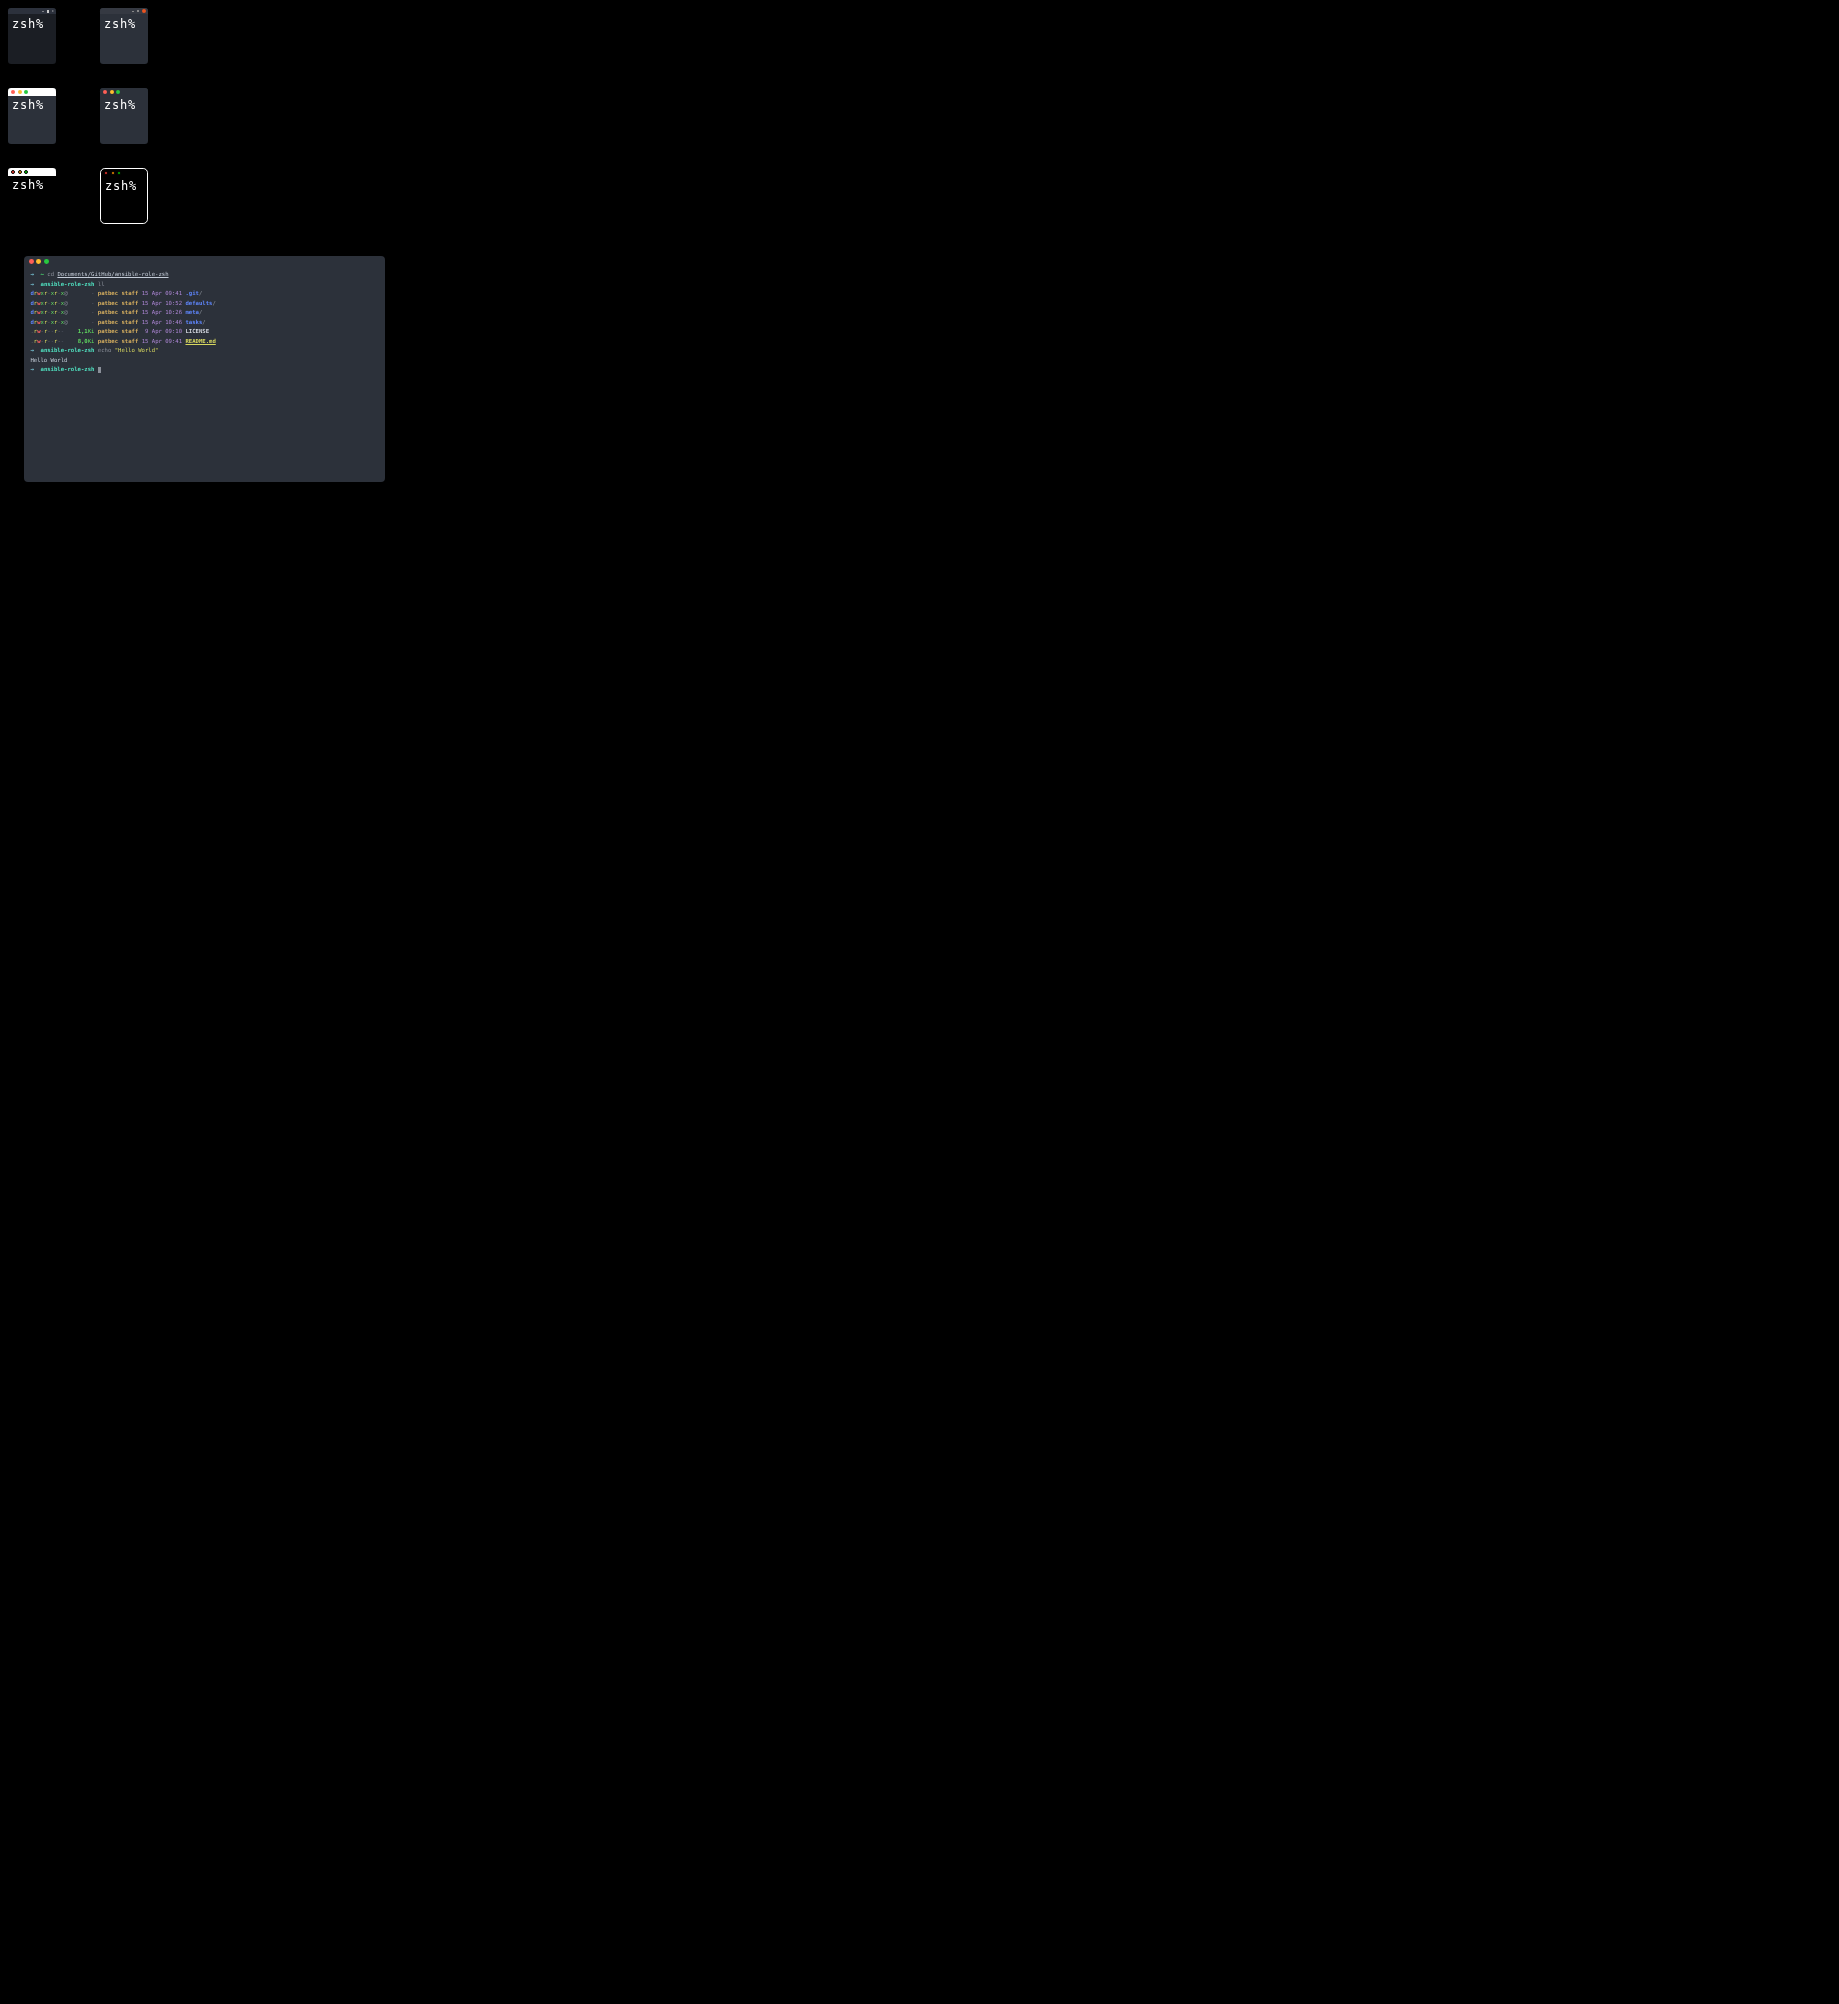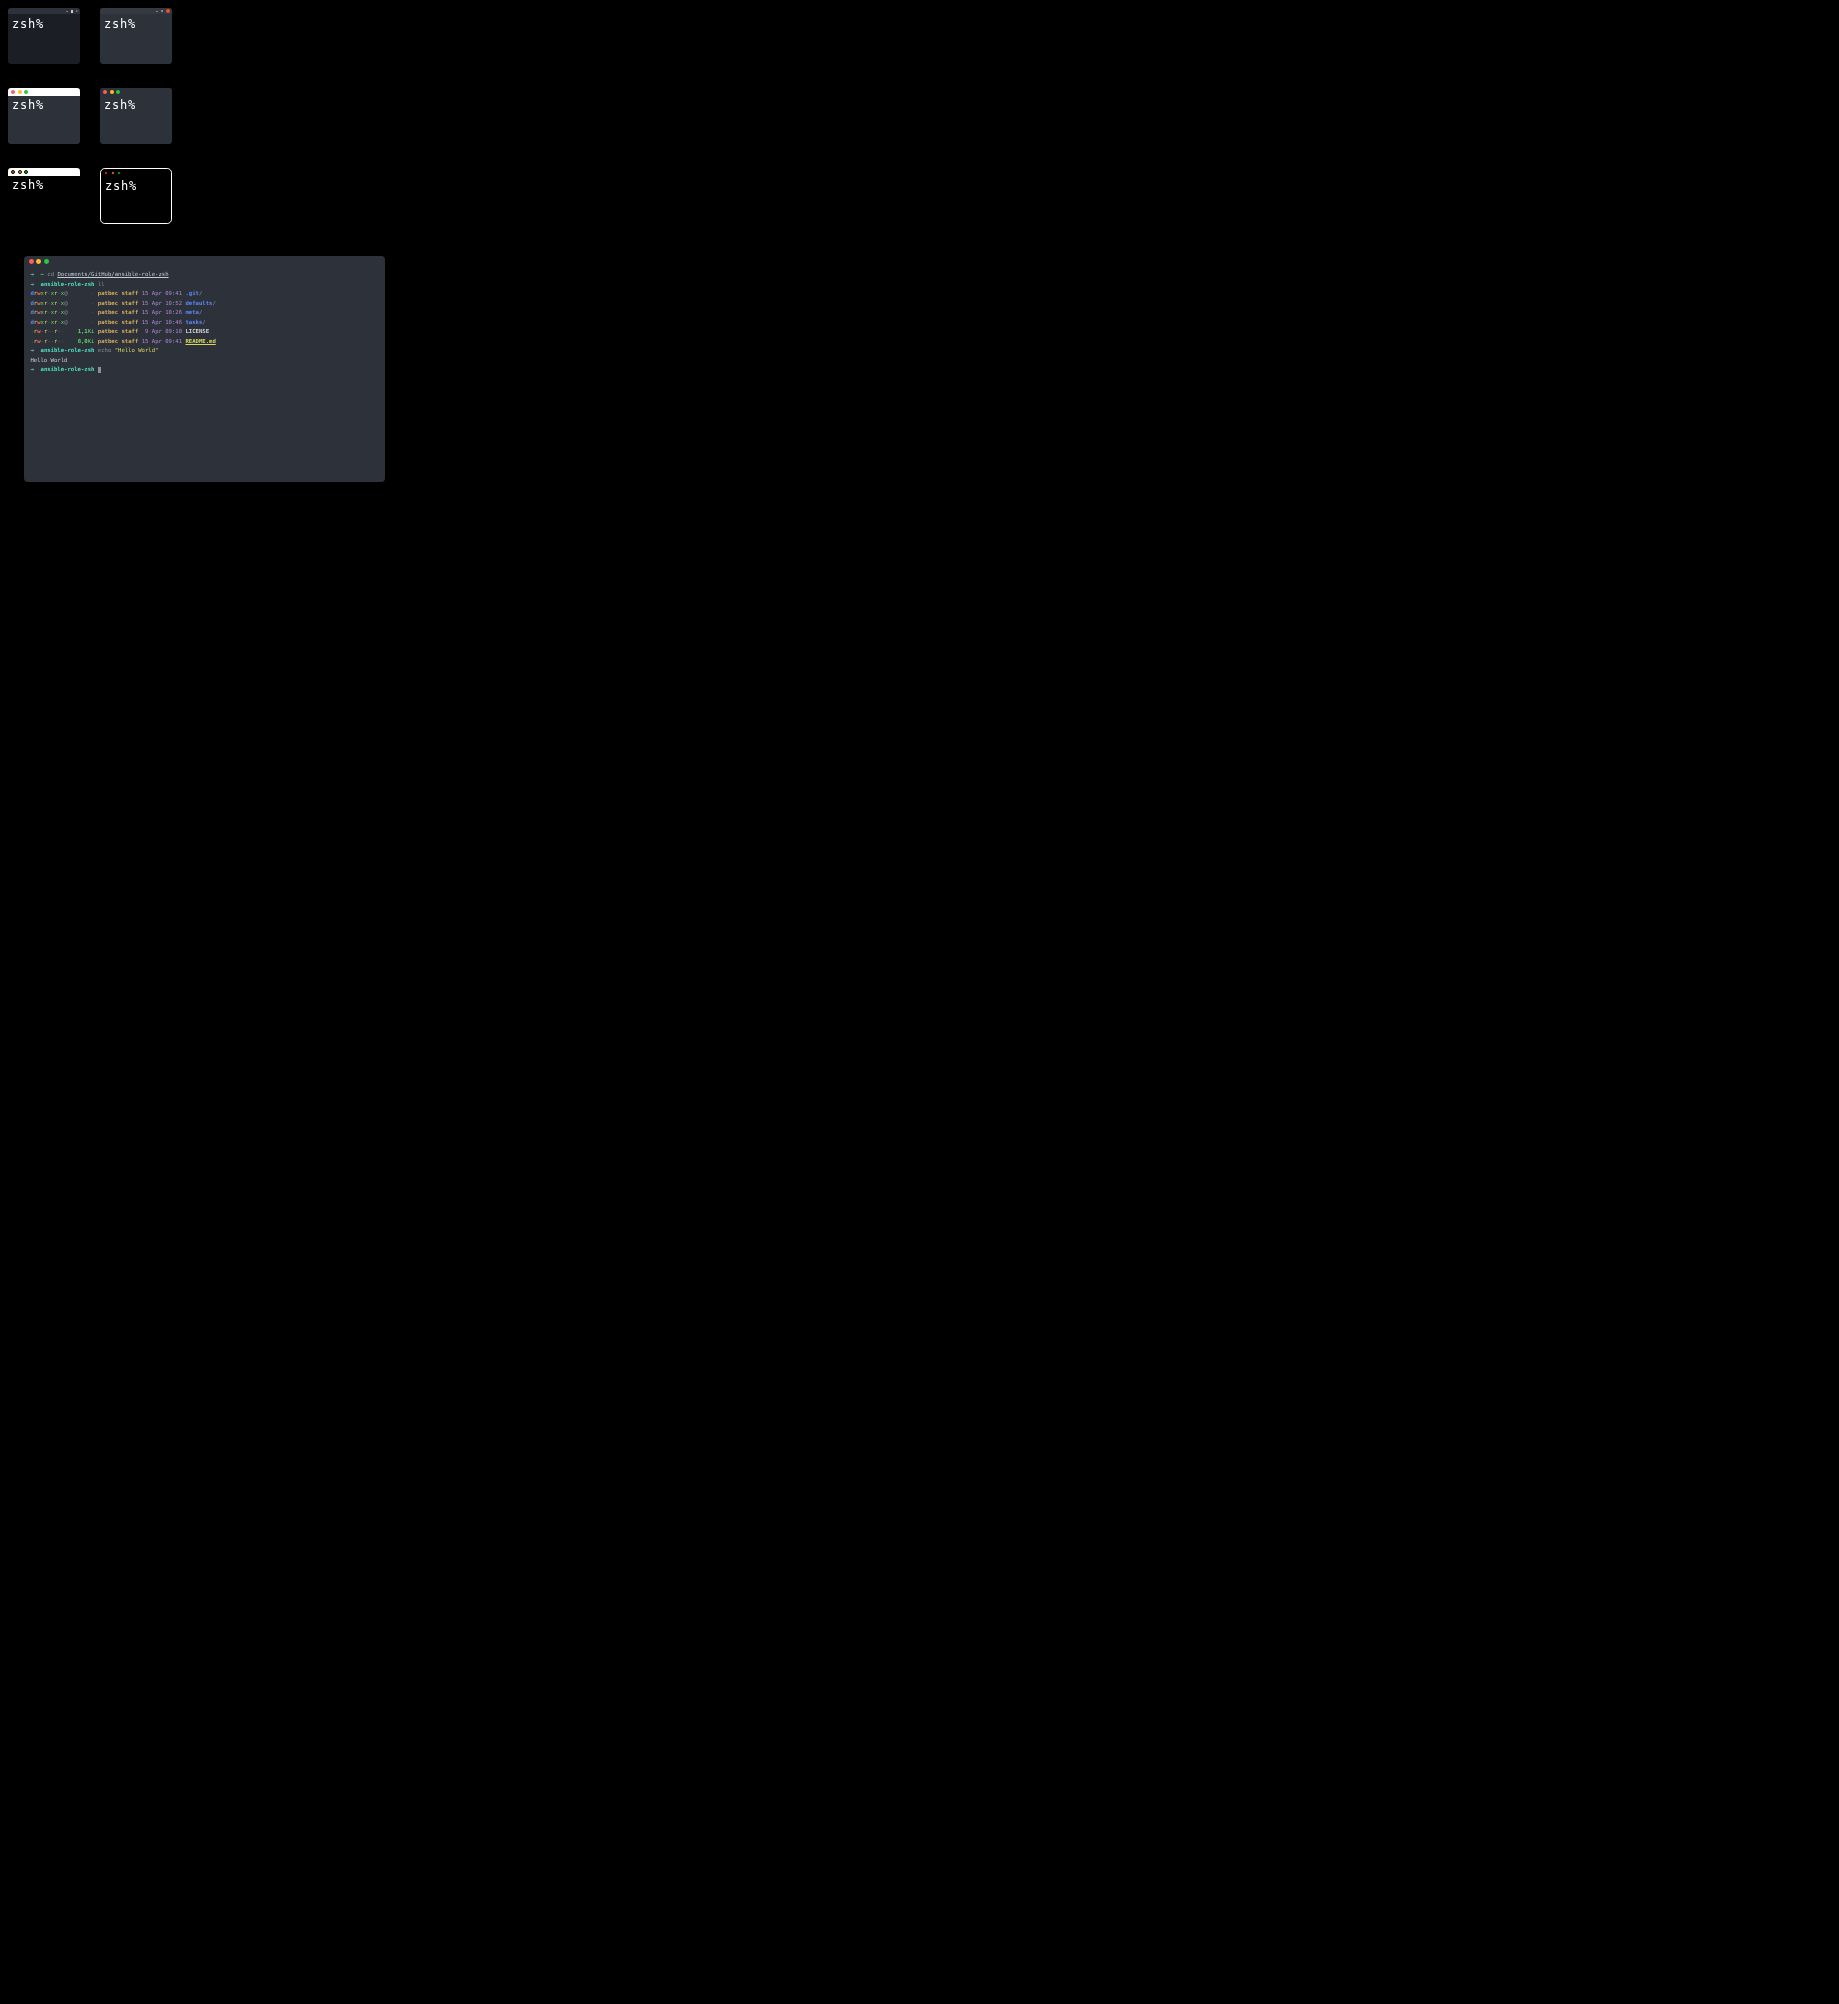--- a/index.html
+++ b/index.html
@@ -9,21 +9,21 @@
     padding: 8px;
     color: #fff;
   }
   .grid {
     display: grid;
     grid-template-columns: 72px 72px;
     gap: 24px 20px;
     margin-bottom: 32px;
   }
   .card {
-    width: 72px;
+    width: 48px;
     height: 56px;
     border-radius: 3.2px;
     overflow: hidden;
     position: relative;
   }
   
   .card-dark1 { background: #1b1e24; }
   .card-dark1 .titlebar {
     background: #2c313c;
     height: 6.4px;

